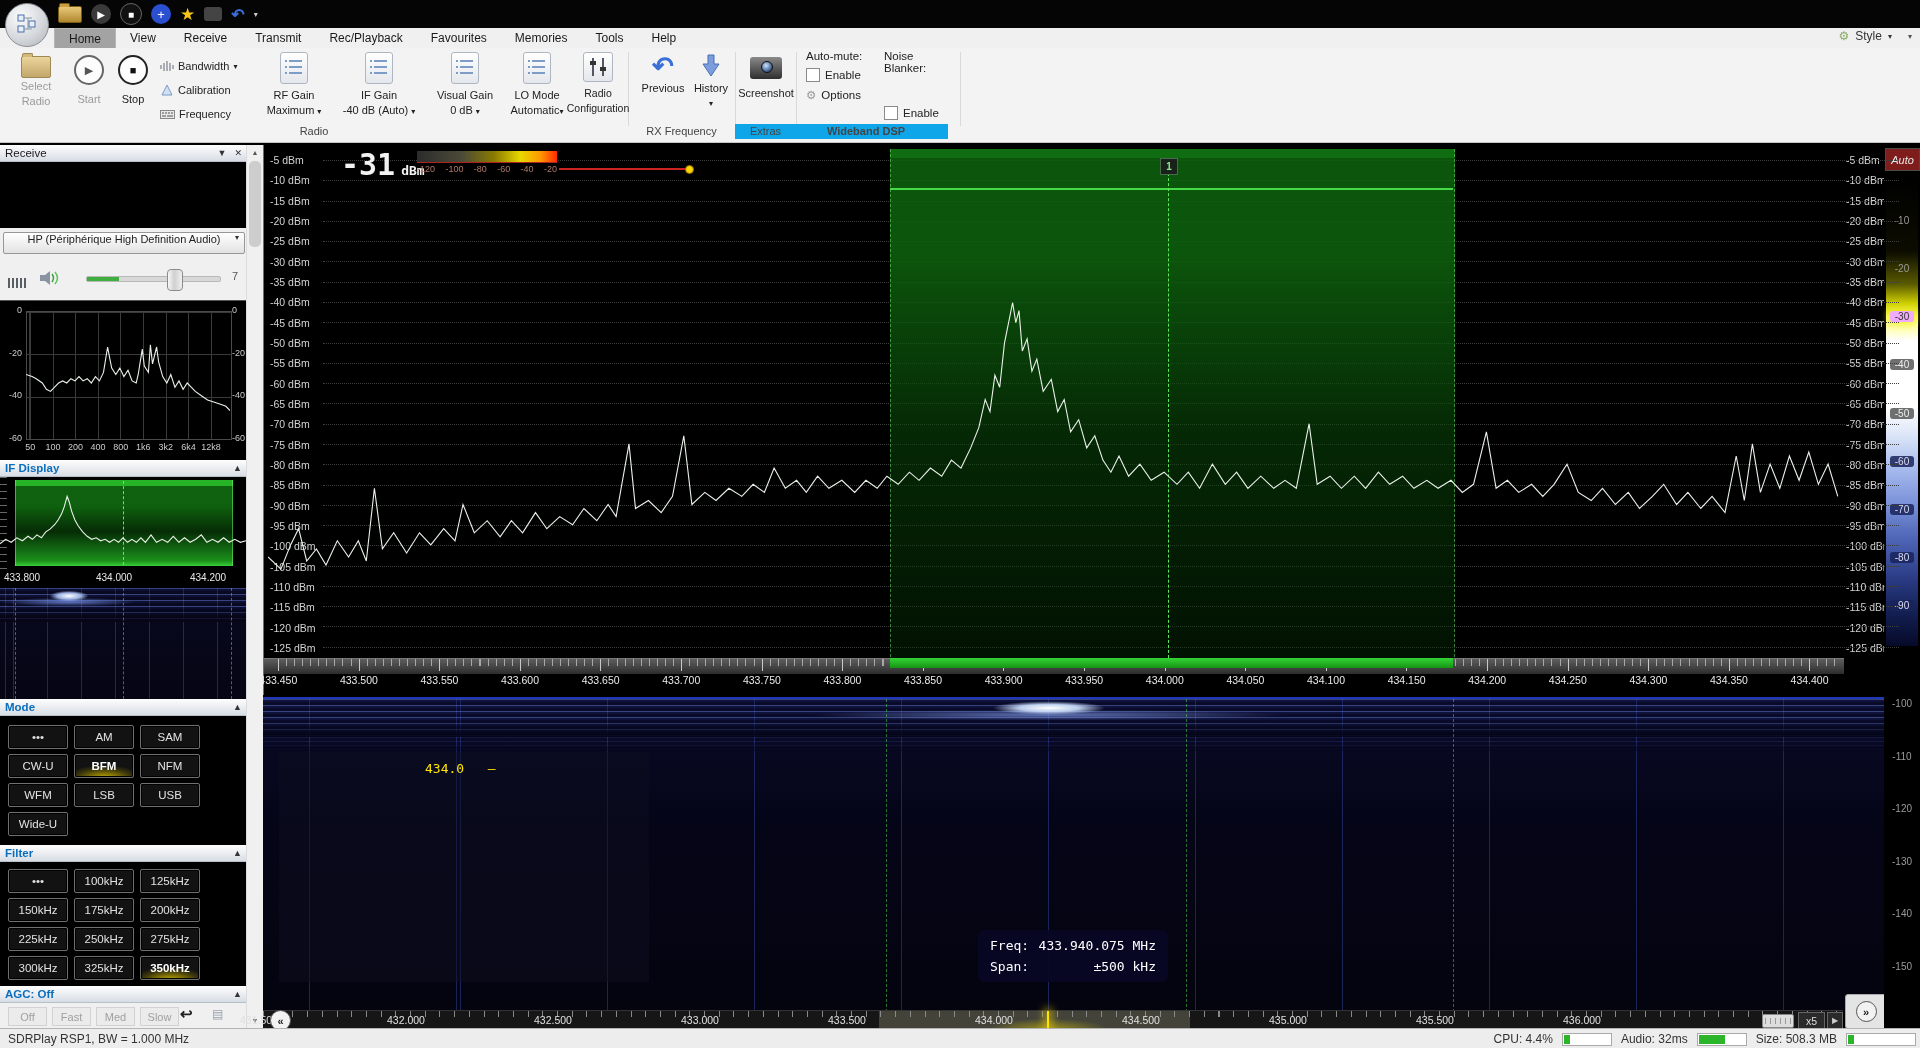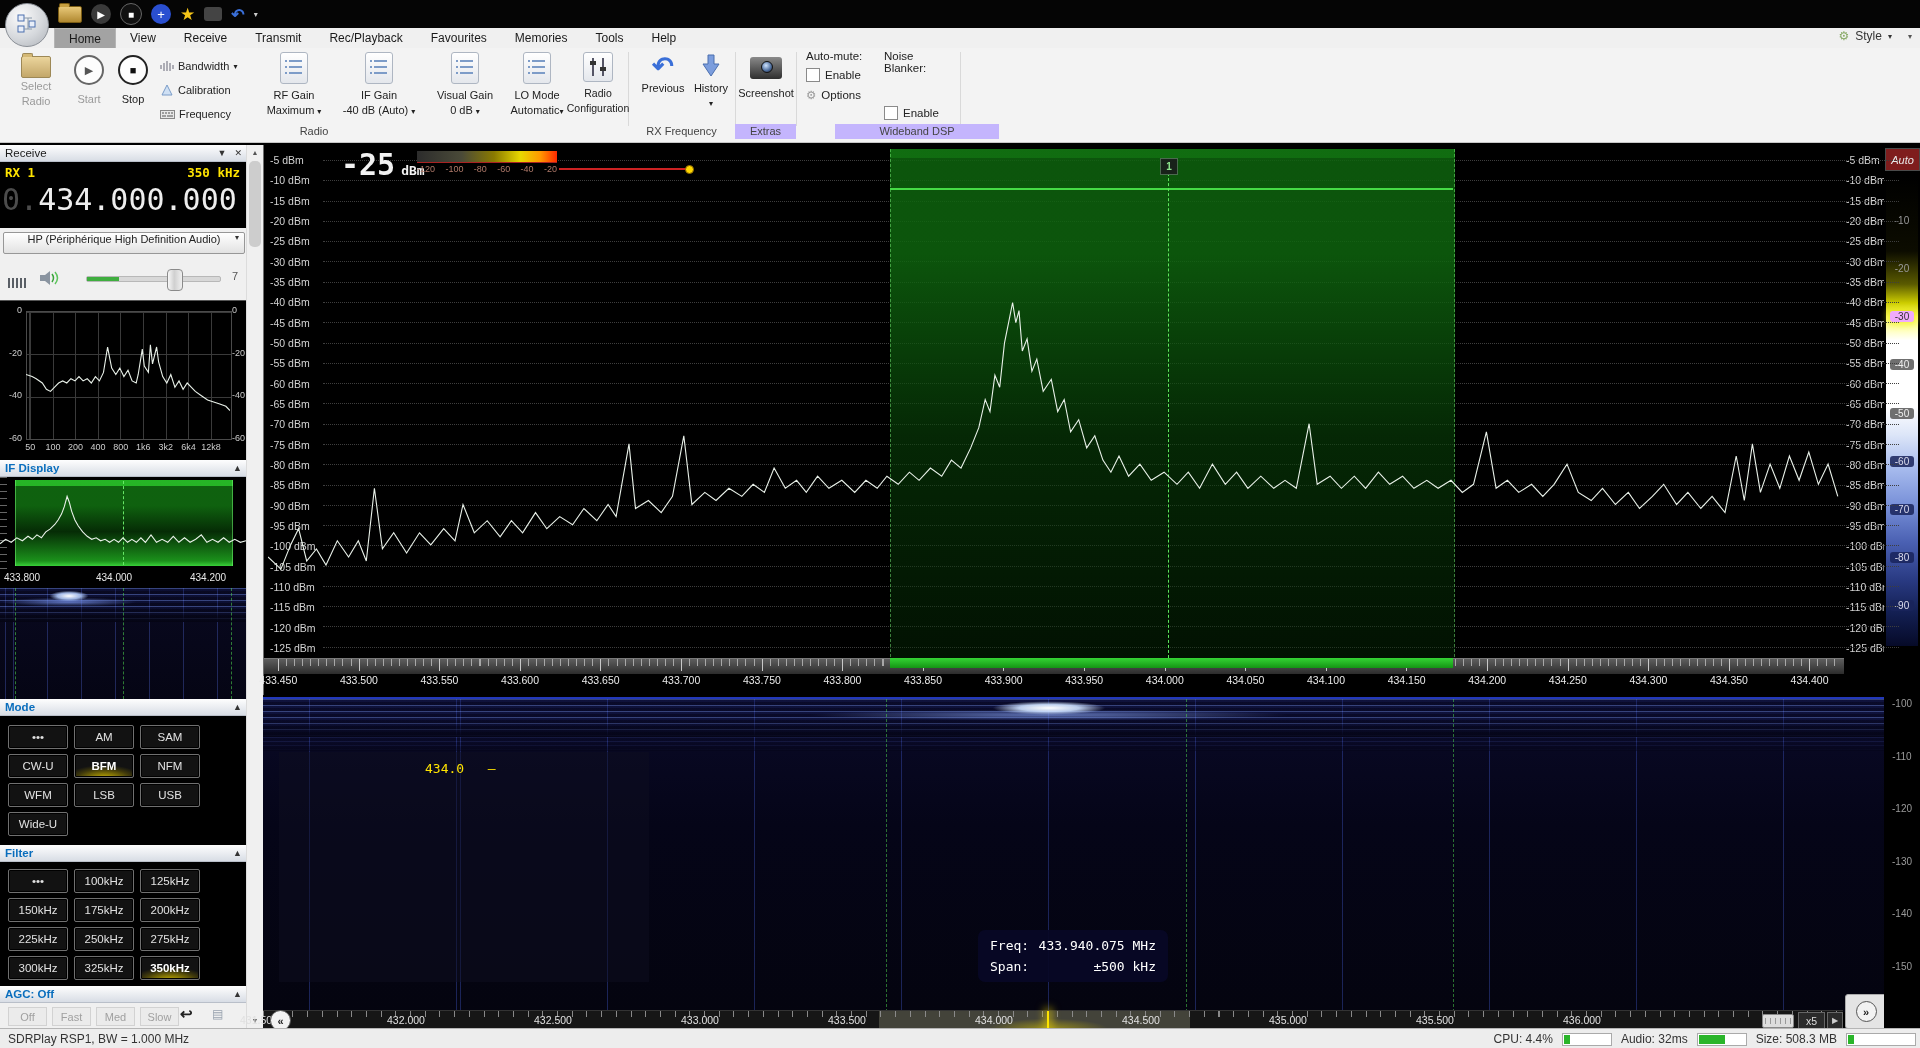--- a/index.html
+++ b/index.html
@@ -24,21 +24,21 @@
   #tabs div.active{background:#a3a3a3;border:1px solid #b5b5b5;border-bottom:none;}
   #stylebox{position:absolute;right:8px;top:1px;display:flex;gap:6px;align-items:center;color:#333;}
   
   #ribbon{left:0;top:48px;width:1920px;height:94px;background:#f3f3f3;border-bottom:1px solid #c6c6c6;}
   .vsep{position:absolute;top:4px;width:1px;height:74px;background:#d9d9d9;}
   .rbb{position:absolute;top:4px;display:flex;flex-direction:column;align-items:center;gap:2px;
        font-size:11px;color:#222;text-align:center;line-height:13px;}
   .rbb.dis{color:#9a9a9a;}
   .rsb{position:absolute;display:flex;align-items:center;gap:4px;font-size:11px;color:#222;height:20px;}
   .grplbl{position:absolute;top:76px;height:15px;line-height:15px;text-align:center;font-size:11px;color:#444;}
-  .grplbl.hl{background:#c4b5fd;}
+  .grplbl.hl{background:#0ea5e9;}
   .circ{width:26px;height:26px;border-radius:50%;border:2px solid #666;display:flex;align-items:center;justify-content:center;color:#555;font-size:11px;background:#fdfdfd;}
   .circ.dark{border-color:#222;color:#111;}
   .iclist{width:26px;height:30px;background:linear-gradient(#ffffff,#e4e7ec);border:1px solid #aeb6c2;border-radius:3px;position:relative;}
   .iclist:before{content:"";position:absolute;left:8px;top:7px;width:13px;height:17px;
       background:repeating-linear-gradient(180deg,#7d9cc8 0 2px,transparent 2px 6px);}
   .iclist:after{content:"";position:absolute;left:4px;top:7px;width:2px;height:17px;
       background:repeating-linear-gradient(180deg,#7d9cc8 0 2px,transparent 2px 6px);}
   .iccam{width:32px;height:22px;background:linear-gradient(#8a8a8a,#2e2e2e);border-radius:3px;position:relative;margin-top:5px;}
   .iccam:before{content:"";position:absolute;left:11px;top:4px;width:10px;height:10px;border-radius:50%;background:radial-gradient(circle at 40% 35%,#cfe4ff,#4a6a9a 60%,#223);border:1px solid #111;}
   .iccfg{width:28px;height:28px;background:linear-gradient(#ffffff,#e4e7ec);border:1px solid #aeb6c2;border-radius:3px;position:relative;}
@@ -346,34 +346,29 @@
         </span>
       <span class="wrow">
           <span style="color:#999;">⚙</span>
           <span>Options</span>
         </span>
     </div>
 
     <div class="grplbl" style="left:0;width:628px;">Radio</div>
     <div class="grplbl" style="left:628px;width:107px;">RX Frequency</div>
     <div class="grplbl hl" style="left:735px;width:61px;">Extras</div>
-    <div class="grplbl hl" style="left:835px;width:164px;">Wideband DSP</div>
+    <div class="grplbl hl" style="left:784px;width:164px;font-weight:bold;">Wideband DSP</div>
   </div>
 
   <div class="sechdr dark" style="top:145px;">
     <span>Receive</span>
     <span class="hdricons">
         <span>▼</span>
         <span>✕</span>
       </span>
-  </div>
-  <div id="freqpanel" class="abs">
-    <span class="abs mono" style="left:5px;top:3px;color:#ffe400;font-weight:bold;font-size:12.5px;">RX 1</span>
-    <span class="abs mono" style="right:6px;top:3px;color:#ffe400;font-weight:bold;font-size:12.5px;">350 kHz</span>
-    <div id="freqbig" class="mono"><span class="dim">0.</span><span>434.000.000</span></div>
   </div>
   <div id="grayband" class="abs"></div>
   <div id="devsel" class="abs">
     <span>HP (Périphérique High Definition Audio)</span>
     <span style="position:absolute;right:5px;font-size:8px;color:#333;">▾</span>
   </div>
   <div id="volrow" class="abs">
     <span class="eq abs" style="left:8px;top:10px;"></span>
     <span class="abs" style="left:38px;top:6px;">
       <svg width="22" height="20">
@@ -591,21 +586,21 @@
         <div class="dbl">-95 dBm</div>
         <div class="dbl">-100 dBm</div>
         <div class="dbl">-105 dBm</div>
         <div class="dbl">-110 dBm</div>
         <div class="dbl">-115 dBm</div>
         <div class="dbl">-120 dBm</div>
         <div class="dbl">-125 dBm</div>
       </div>
 
     <div id="meter" class="mono">
-      <span class="big">-25</span><span class="unit">dBm</span>
+      <span class="big">-31</span><span class="unit">dBm</span>
     </div>
     <div id="legend"></div>
     <div id="legendlabels">
         <div>-120</div>
         <div>-100</div>
         <div>-80</div>
         <div>-60</div>
         <div>-40</div>
         <div>-20</div>
       </div>

